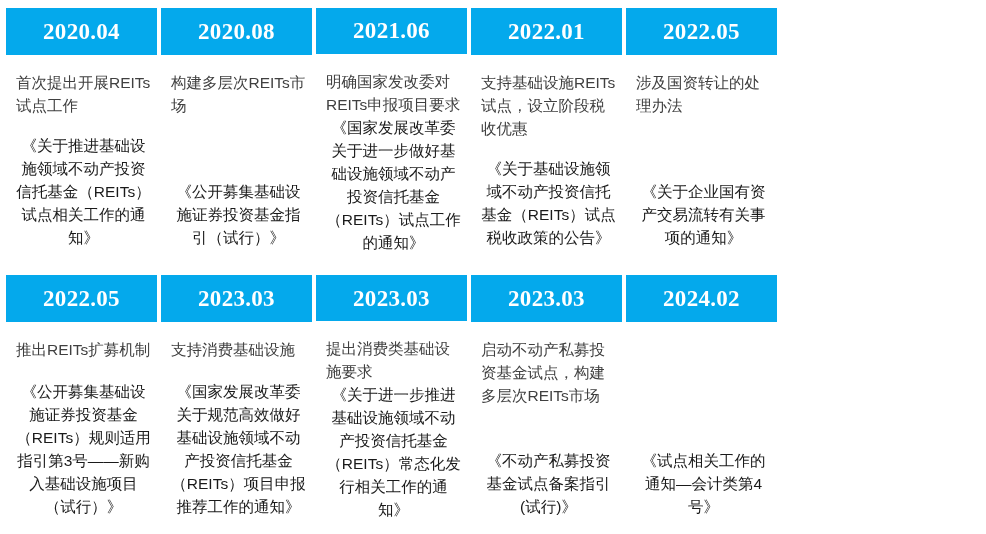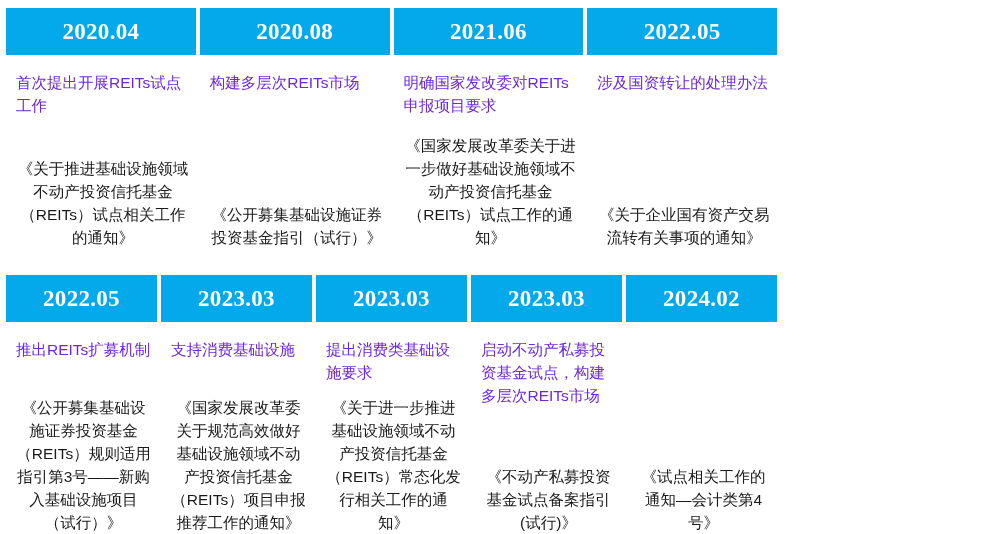--- a/index.html
+++ b/index.html
@@ -68,42 +68,42 @@
     flex-direction: column;
     box-sizing: border-box;
     padding: 0 6px 0 10px;
     min-height: 0;
   }
 
   .tl-summary {
     margin-top: 16px;
     font-size: 15.5px;
     line-height: 23px;
-    color: #6d28d9;
+    color: #404040;
     text-align: left;
     letter-spacing: 0px;
     word-break: break-word;
   }
 
   .tl-doc {
     margin-top: auto;
     margin-bottom: 0;
     font-size: 15.5px;
     line-height: 23px;
     color: #1a1a1a;
     text-align: center;
     word-break: break-word;
   }
 
   
   .tl-row-1 .tl-doc {
     margin-bottom: 18px;
   }
   .tl-row-2 .tl-doc {
-    margin-bottom: 0;
+    margin-bottom: 16px;
   }
 </style>
 </head>
 <body>
 
 <div class="timeline">
 
   <div class="tl-row tl-row-1">
 
     <div class="tl-cell">
@@ -129,20 +129,29 @@
     <div class="tl-cell">
       <div class="tl-header">
         <span class="tl-date">2021.06</span>
       </div>
       <div class="tl-body">
         <div class="tl-summary">明确国家发改委对REITs申报项目要求</div>
         <div class="tl-doc">《国家发展改革委关于进一步做好基础设施领域不动产投资信托基金（REITs）试点工作的通知》</div>
       </div>
     </div>
 
+    <div class="tl-cell">
+      <div class="tl-header">
+        <span class="tl-date">2022.01</span>
+      </div>
+      <div class="tl-body">
+        <div class="tl-summary">支持基础设施REITs试点，设立阶段税收优惠</div>
+        <div class="tl-doc">《关于基础设施领域不动产投资信托基金（REITs）试点税收政策的公告》</div>
+      </div>
+    </div>
 
     <div class="tl-cell">
       <div class="tl-header">
         <span class="tl-date">2022.05</span>
       </div>
       <div class="tl-body">
         <div class="tl-summary">涉及国资转让的处理办法</div>
         <div class="tl-doc">《关于企业国有资产交易流转有关事项的通知》</div>
       </div>
     </div>

